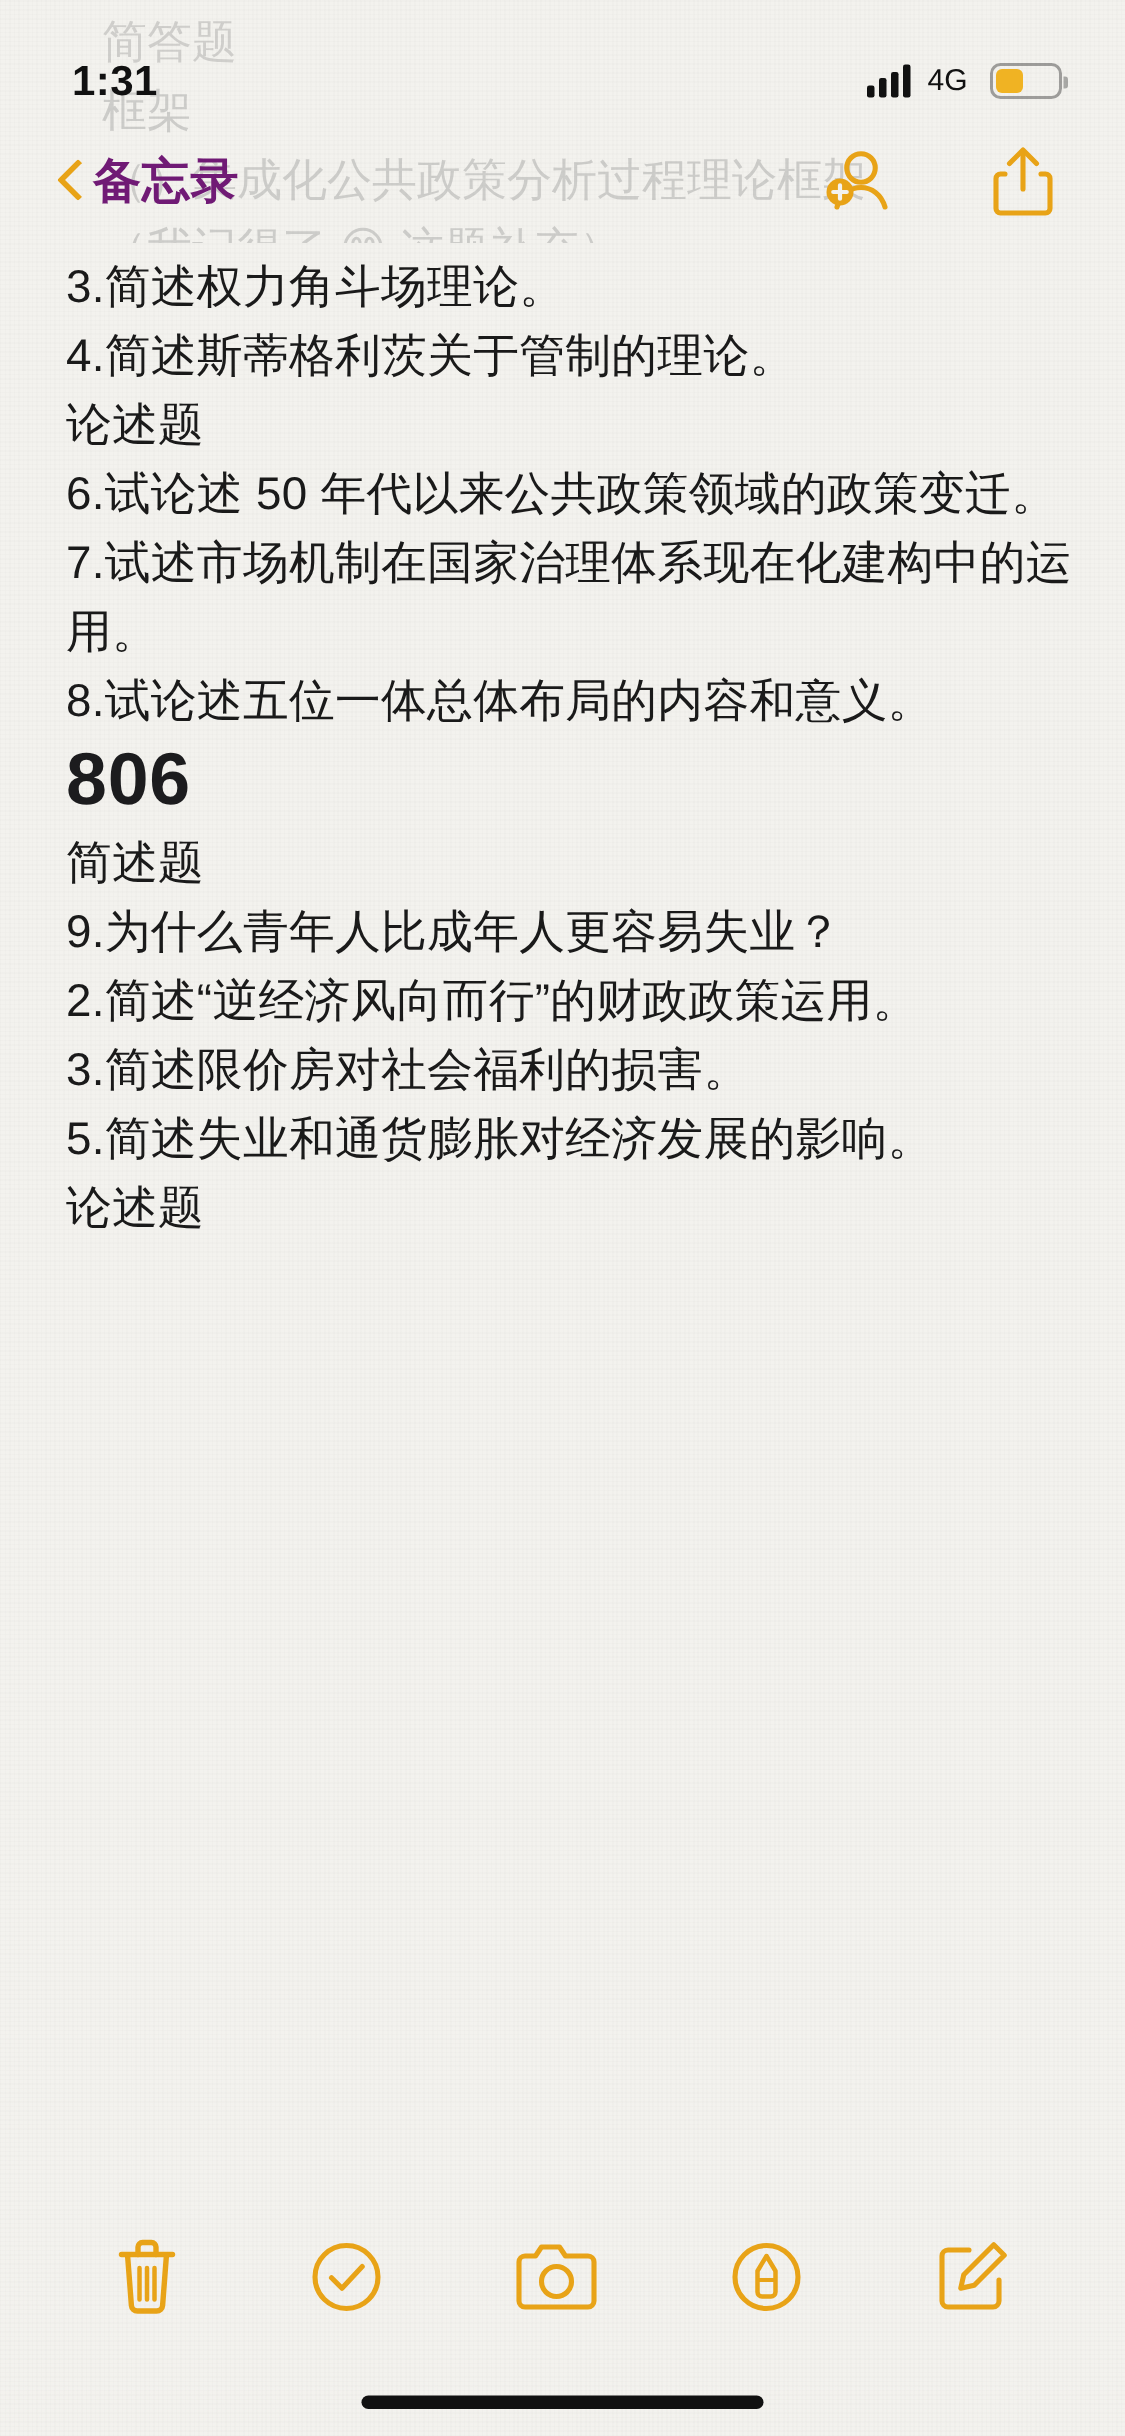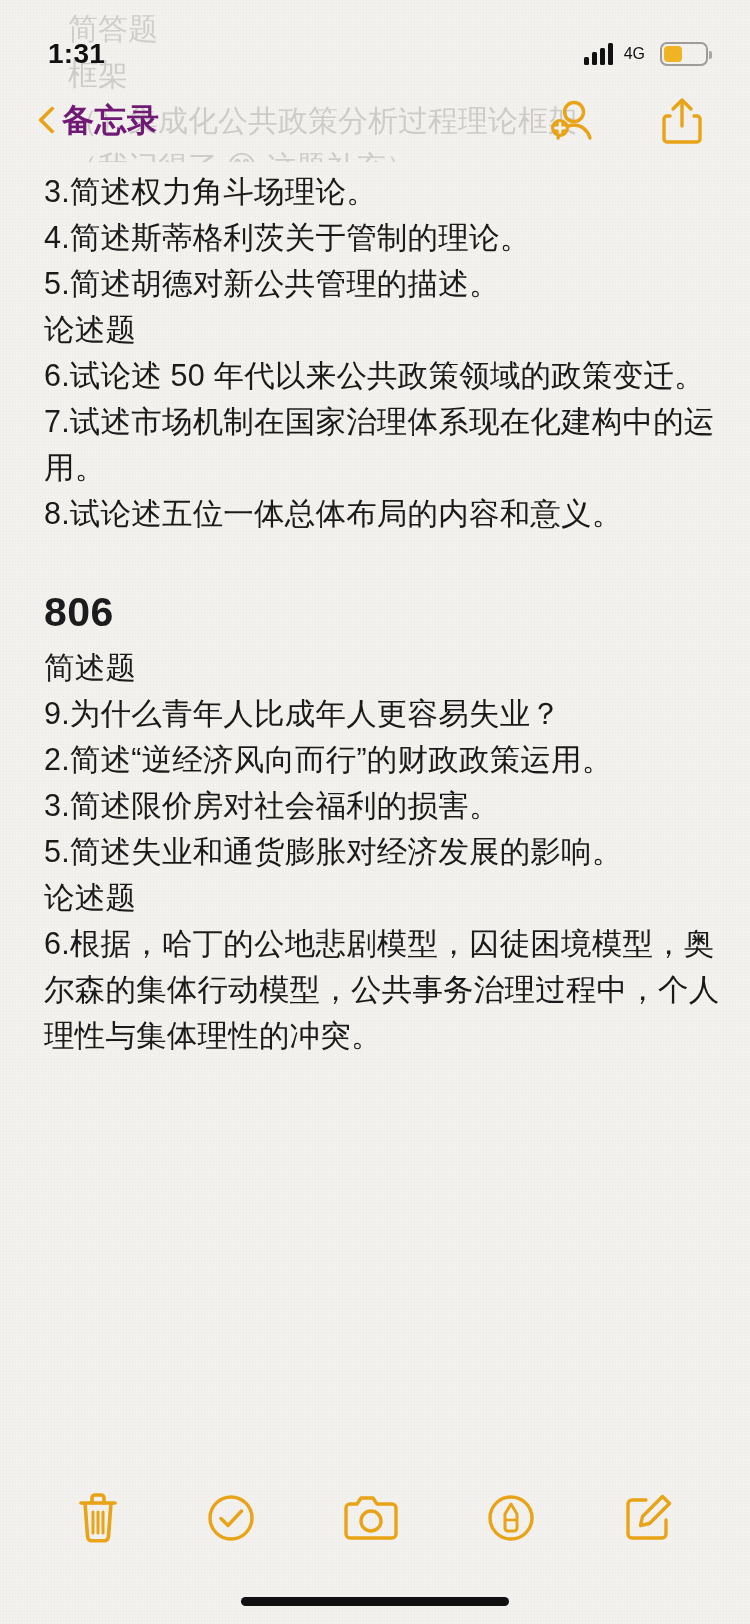--- a/index.html
+++ b/index.html
@@ -57,21 +57,21 @@
     display: block;
     width: 5px;
     background: #111;
     border-radius: 1.5px;
   }
   .signal-bars i:nth-child(1) { height: 8px; }
   .signal-bars i:nth-child(2) { height: 13px; }
   .signal-bars i:nth-child(3) { height: 17px; }
   .signal-bars i:nth-child(4) { height: 22px; background:#111; }
   .net-label {
-    font-size: 16px;
+    font-size: 20px;
     font-weight: 500;
     color: #111;
     margin-left: 2px;
   }
   .battery {
     position: relative;
     width: 48px;
     height: 24px;
     border: 2px solid rgba(0,0,0,0.35);
     border-radius: 7px;
@@ -154,24 +154,23 @@
   }
   .line {
     font-size: 30.5px;
     line-height: 46px;
     color: #1a1a1a;
     letter-spacing: 0.2px;
     white-space: pre-wrap;
     word-break: break-word;
   }
   .heading-806 {
-    font-size: 41px;
+    font-size: 49px;
     font-weight: 700;
     line-height: 60px;
-    margin-top: 46px;
     margin-bottom: 2px;
     letter-spacing: 0.5px;
   }
 
   
   .bleed {
     position: absolute;
     top: 0; left: 0; right: 0;
     height: 162px;
     padding: 6px 40px 0 68px;
@@ -259,35 +258,33 @@
         <path d="M22 30V5" stroke="#e8a317" stroke-width="3.4" stroke-linecap="round"></path>
         <path d="M13 13l9-9 9 9" stroke="#e8a317" stroke-width="3.4" stroke-linecap="round" stroke-linejoin="round"></path>
       </svg>
     </span>
   </div>
 </div>
 
 <div class="note-body">
   <div class="line">3.简述权力角斗场理论。</div>
   <div class="line">4.简述斯蒂格利茨关于管制的理论。</div>
-  <div class="line">5.简述胡德对新公共管理的描述。</div>
   <div class="line">论述题</div>
   <div class="line">6.试论述 50 年代以来公共政策领域的政策变迁。</div>
   <div class="line">7.试述市场机制在国家治理体系现在化建构中的运用。</div>
   <div class="line">8.试论述五位一体总体布局的内容和意义。</div>
 
   <div class="heading-806">806</div>
 
   <div class="line">简述题</div>
   <div class="line">9.为什么青年人比成年人更容易失业？</div>
   <div class="line">2.简述“逆经济风向而行”的财政政策运用。</div>
   <div class="line">3.简述限价房对社会福利的损害。</div>
   <div class="line">5.简述失业和通货膨胀对经济发展的影响。</div>
   <div class="line">论述题</div>
-  <div class="line">6.根据，哈丁的公地悲剧模型，囚徒困境模型，奥尔森的集体行动模型，公共事务治理过程中，个人理性与集体理性的冲突。</div>
 </div>
 
 <div class="toolbar">
   <span class="tool">
     <svg width="44" height="54" viewBox="0 0 44 54" fill="none">
       <path d="M5 12h34" stroke="#e8a317" stroke-width="3.6" stroke-linecap="round"></path>
       <path d="M16 12V7a3 3 0 0 1 3-3h6a3 3 0 0 1 3 3v5" stroke="#e8a317" stroke-width="3.6" stroke-linecap="round"></path>
       <path d="M9 12l2.6 34a4 4 0 0 0 4 3.7h12.8a4 4 0 0 0 4-3.7L35 12" stroke="#e8a317" stroke-width="3.6" stroke-linejoin="round"></path>
       <path d="M17 21v21M22 21v21M27 21v21" stroke="#e8a317" stroke-width="3" stroke-linecap="round"></path>
     </svg>

